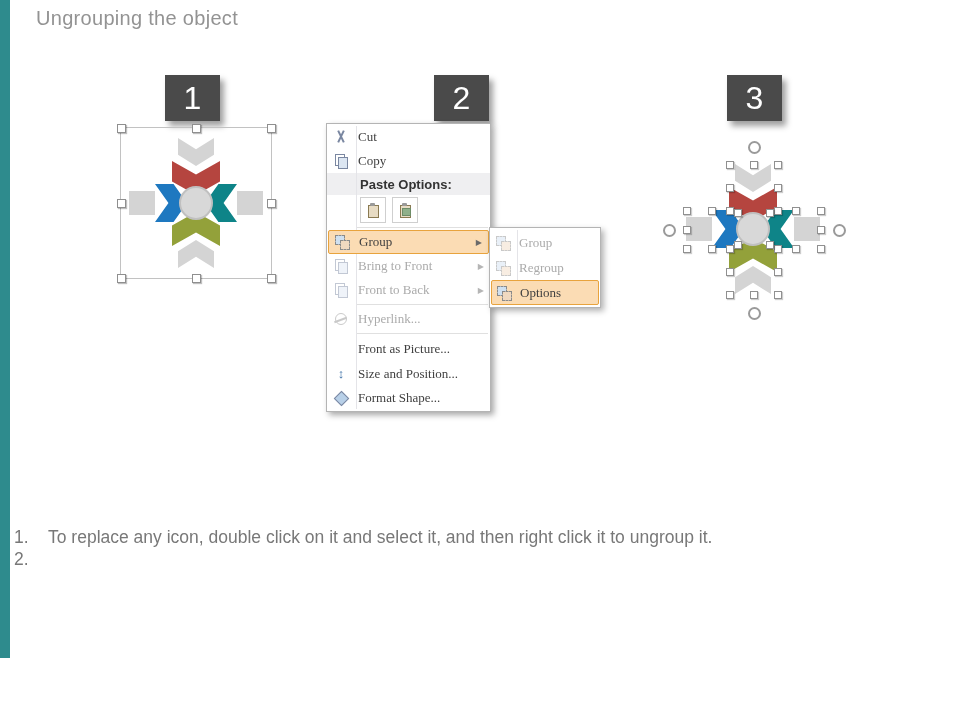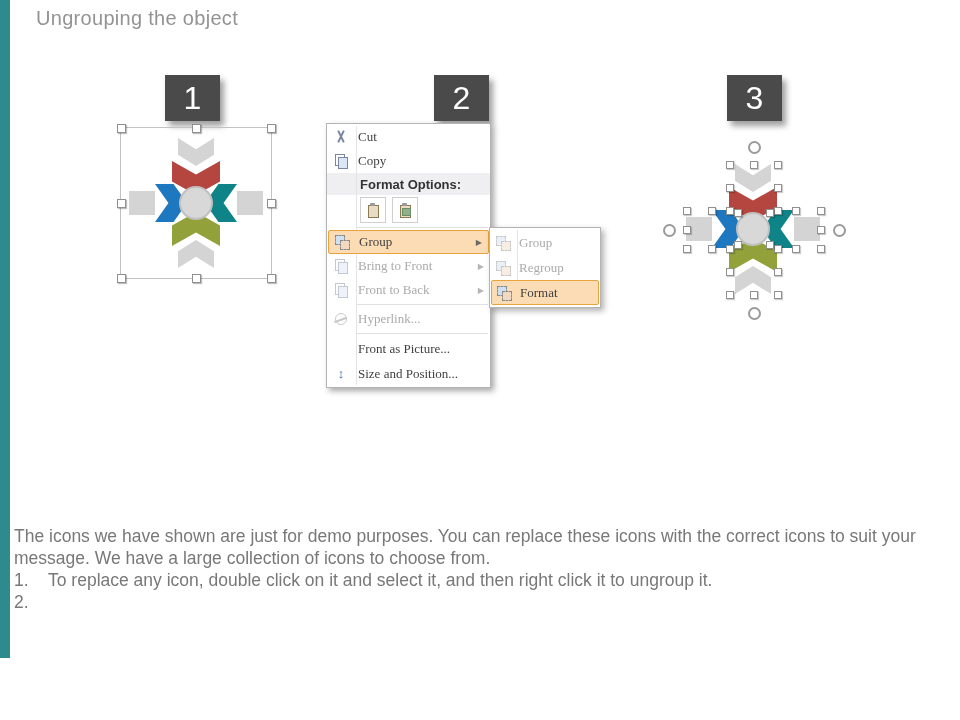--- a/index.html
+++ b/index.html
@@ -139,21 +139,21 @@
   <div class="menu">
     <div class="menu-item">
       <span class="ic ic-cut"></span>
       <span class="mi-label">Cut</span>
     </div>
     <div class="menu-item">
       <span class="ic ic-copy"></span>
       <span class="mi-label">Copy</span>
     </div>
     <div class="paste-header">
-      <span>Format Options:</span>
+      <span>Paste Options:</span>
     </div>
     <div class="paste-row">
       <span class="paste-btn">
           <span class="ic ic-paste"></span>
         </span>
       <span class="paste-btn">
           <span class="ic ic-paste"></span>
           <span class="pic"></span>
         </span>
     </div>
@@ -179,34 +179,38 @@
       <span class="mi-label">Hyperlink...</span>
     </div>
     <div class="menu-sep"></div>
     <div class="menu-item tall noicon">
       <span class="mi-label">Front as Picture...</span>
     </div>
     <div class="menu-item">
       <span class="ic ic-size">↕</span>
       <span class="mi-label">Size and Position...</span>
     </div>
+    <div class="menu-item">
+      <span class="ic ic-format"></span>
+      <span class="mi-label">Format Shape...</span>
+    </div>
   </div>
 
   <div class="submenu">
     <div class="menu-item disabled">
       <span class="ic ic-group"></span>
       <span class="mi-label">Group</span>
     </div>
     <div class="menu-item disabled">
       <span class="ic ic-group"></span>
       <span class="mi-label">Regroup</span>
     </div>
     <div class="menu-item hl">
       <span class="ic ic-ungroup"></span>
-      <span class="mi-label">Format</span>
+      <span class="mi-label">Options</span>
     </div>
   </div>
 
   <div class="obj obj3" id="obj3">
     <div class="shape chev-down c-top-gray"></div>
     <div class="shape chev-down c-red"></div>
     <div class="shape sq-left"></div>
     <div class="shape chev-right c-blue"></div>
     <div class="shape chev-left c-teal"></div>
     <div class="shape sq-right"></div>
@@ -241,21 +245,20 @@
       <div class="hdl-sm" style="left: 91px; top: 58px;"></div>
       <div class="hdl-sm" style="left: 59px; top: 90px;"></div>
       <div class="hdl-sm" style="left: 91px; top: 90px;"></div>
       <div class="rot" style="left: 75px; top: -8px;"></div>
       <div class="rot" style="left: -10px; top: 75px;"></div>
       <div class="rot" style="left: 160px; top: 75px;"></div>
       <div class="rot" style="left: 75px; top: 158px;"></div>
     </div>
 
   <div class="footer">
-    <div>The icons we have shown are just for demo purposes. You can replace these icons with the correct icons to suit your message. We have a large collection of icons to choose from.</div>
     <div class="footer-list">
       <div class="footer-li">
         <span class="num">1.</span>
         <span class="text">To replace any icon, double click on it and select it, and then right click it to ungroup it.</span>
       </div>
       <div class="footer-li">
         <span class="num">2.</span>
       </div>
     </div>
   </div>

